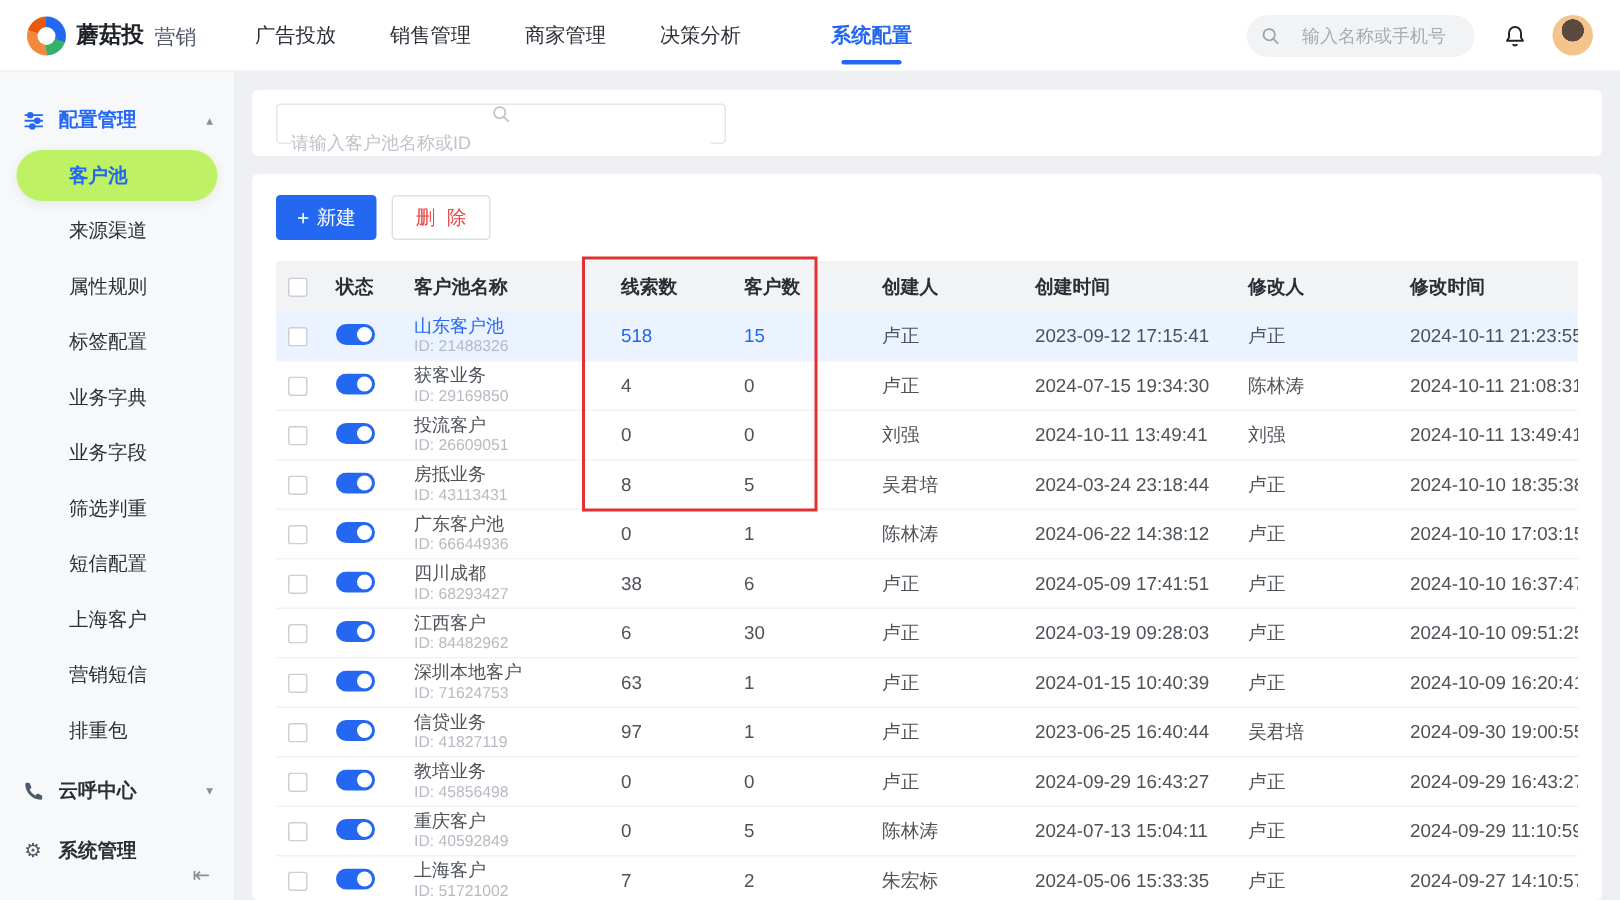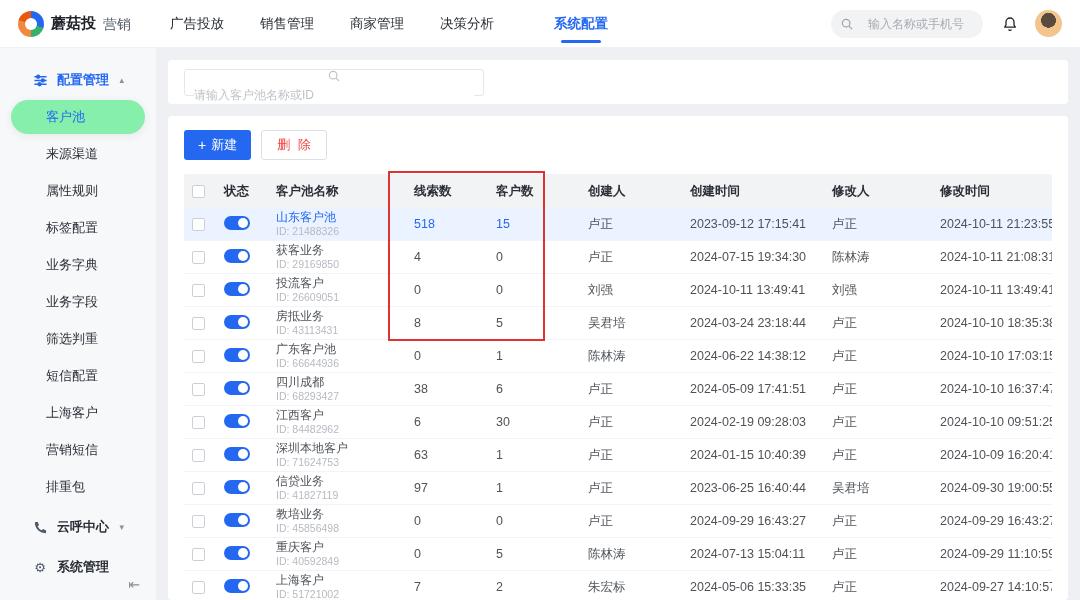--- a/index.html
+++ b/index.html
@@ -18,26 +18,26 @@
   .nav-item.active { color:#2468F2; font-weight:700;margin-left:24px; }
   .nav-item.active::after { content:""; position:absolute; left:50%; transform:translateX(-50%); bottom:5px; width:40px; height:3px; border-radius:2px; background:#2468F2; }
   .top-search { width:152px; height:28px; background:#f2f3f5; border-radius:15px; display:flex; align-items:center; padding:0 10px; gap:6px; margin-right:16px; }
   .top-search input { border:none; outline:none; background:transparent; font-size:12px; width:100%; color:#0f172a; font-family:inherit;text-align:center; }
   .top-search input::placeholder { color:#a8abb2; }
   .icon-btn { width:22px; height:22px; display:flex; align-items:center; justify-content:center; margin-right:14px; cursor:pointer; color:#1f2329; }
   .avatar { width:27px; height:27px; border-radius:50%; background:radial-gradient(circle at 50% 38%, #5b4a3f 0 34%, #f3c58c 35% 100%); cursor:pointer; flex:0 0 auto; }
 
   
   .sidebar { position:absolute; top:48px; left:0; bottom:0; width:156px; background:#f7f8fa; padding-top:12px; overflow:hidden; }
-  .group-header { height:40px; display:flex; align-items:center; padding:0 32px; gap:9px; font-size:13px; font-weight:700; cursor:pointer; color:#2a2f36; }
+  .group-header { height:40px; display:flex; align-items:center; padding:0 14px; gap:9px; font-size:13px; font-weight:700; cursor:pointer; color:#2a2f36; }
   .group-header.active { color:#2468F2; }
   .group-header .gicon { width:16px; display:flex; align-items:center; justify-content:center; flex:0 0 auto; }
   .group-caret { margin-left:auto; font-size:9px; color:#8a9099; }
   .side-item { height:34px; margin:0 11px 3px 11px; padding-left:35px; display:flex; align-items:center; font-size:13px; color:#2a2f36; border-radius:17px; cursor:pointer; }
-  .side-item.active { background:#86efac; color:#2468F2; font-weight:400; box-shadow:0 2px 8px rgba(31,35,41,.08); }
+  .side-item.active { background:#bef264; color:#2468F2; font-weight:700; box-shadow:0 2px 8px rgba(31,35,41,.08); }
   .collapse-ctl { position:absolute; bottom:8px; right:16px; font-size:14px; color:#8a9099; cursor:pointer; }
 
   
   .main { position:absolute; left:168px; top:60px; right:12px; bottom:0; display:flex; flex-direction:column; gap:12px; }
   .card { background:#fff; border-radius:4px; }
   .filter-card { height:44px; display:flex; align-items:center; padding:0 16px; flex:0 0 auto; }
   .filter-input { width:300px; height:27px; border:1px solid #e5e6eb; border-radius:3px; display:flex; align-items:center; padding:0 9px; gap:6px;flex-direction:column; }
   .filter-input input { border:none; outline:none; font-size:12px; width:100%; color:#2a2f36; font-family:inherit; }
   .filter-input input::placeholder { color:#bfc3c9; }
 
@@ -314,21 +314,21 @@
               <span class="cb"></span>
             </span>
     <span class="td c-status"><span class="toggle"></span></span>
     <span class="td c-name">
       <span class="pool-name">江西客户</span>
       <span class="pool-id">ID: 84482962</span>
     </span>
     <span class="td c-leads num">6</span>
     <span class="td c-cust num">30</span>
     <span class="td c-creator">卢正</span>
-    <span class="td c-ctime">2024-02-19 09:28:03</span>
+    <span class="td c-ctime">2024-03-19 09:28:03</span>
     <span class="td c-mod">卢正</span>
     <span class="td c-mtime">2024-10-10 09:51:25</span>
   </div>
           <div class="tr">
     <span class="td c-check">
               <span class="cb"></span>
             </span>
     <span class="td c-status"><span class="toggle"></span></span>
     <span class="td c-name">
       <span class="pool-name">深圳本地客户</span>

